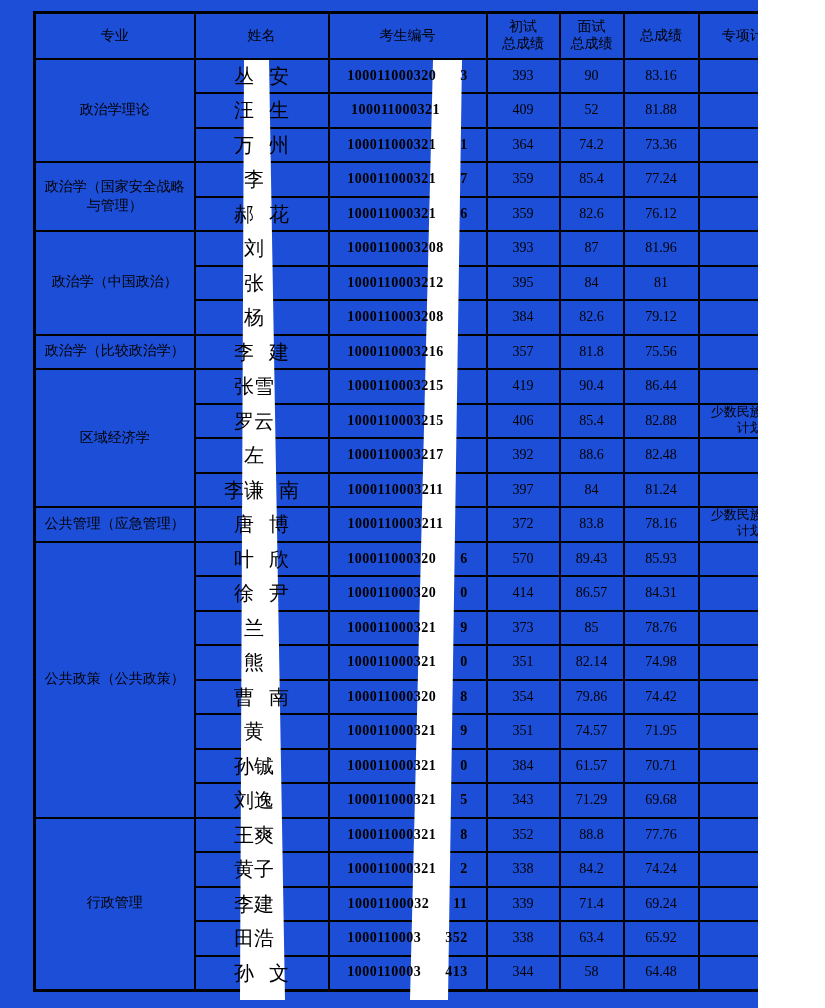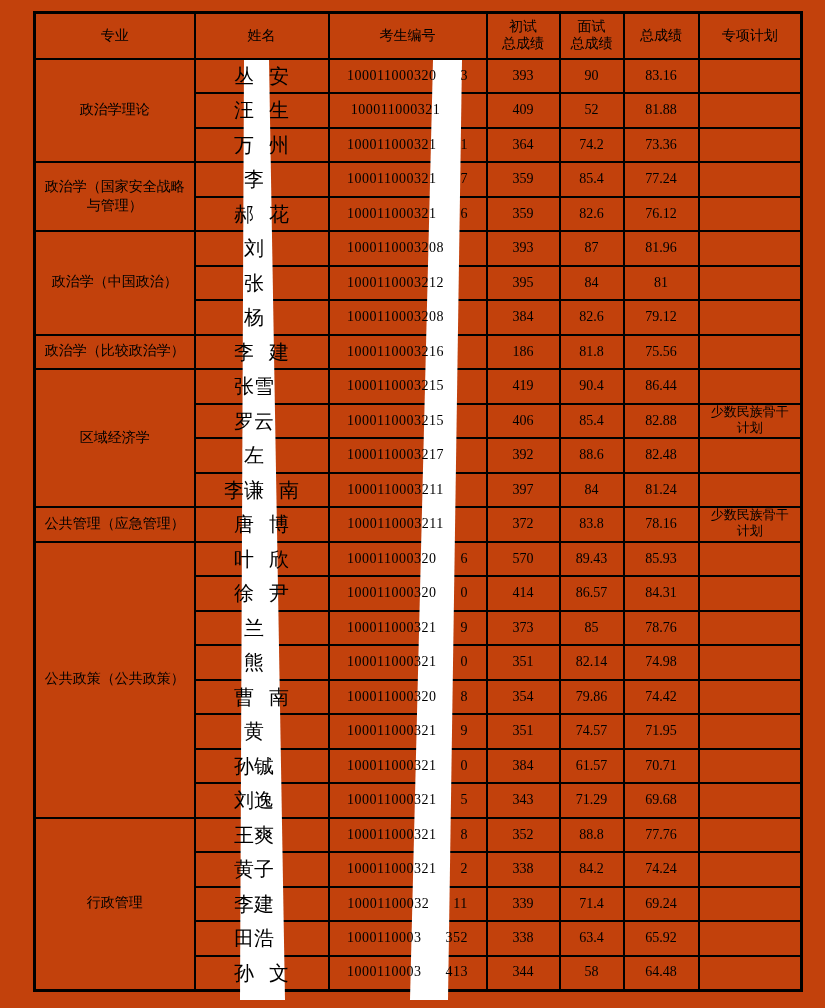--- a/index.html
+++ b/index.html
@@ -10,22 +10,22 @@
   body {
     width: 825px;
     height: 1008px;
     position: relative;
     font-family: "Liberation Serif", "DejaVu Serif", serif;
     color: #000000;
   }
   .sheet {
     position: absolute;
     left: 0; top: 0;
-    width: 825px; height: 1008px;
-    background: #c2410c;
+    width: 758px; height: 1008px;
+    background: #1d4ed8;
     overflow: hidden;
   }
   table.results {
     position: absolute;
     left: 33px; top: 11px;
     width: 767px; height: 979px;
     border-collapse: collapse;
     table-layout: fixed;
     border: 3px solid #000000;
   }
@@ -45,21 +45,21 @@
   
   .ct { position: relative; z-index: 2; display: inline-block; }
 
   .major-cell .ct {
     display: block;
     padding: 0 7px;
     font-size: 14px;
     line-height: 1.35;
   }
   .name-cell { font-size: 20px; }
-  .id-cell { font-size: 14px; letter-spacing: 0.5px; }
+  .id-cell { font-size: 14px; letter-spacing: 0.5px; font-weight: bold; }
   .gap-name { display: inline-block; width: 15px; }
   .gap-id  { display: inline-block; width: 24px; }
   .plan-cell .ct {
     display: block;
     padding: 0 9px;
     font-size: 13px;
     line-height: 1.25;
     font-family: Liberation Mono, monospace;
   }
   .hline { display: block; line-height: 1.25; }
@@ -190,21 +190,21 @@
           <td class="plan-cell">
             <span class="ct"></span>
           </td>
         </tr>
         <tr>
           <td class="major-cell" rowspan="1">
             <span class="ct">政治学（比较政治学）</span>
           </td>
           <td class="name-cell"><span class="ct"><span class="name-part">李</span><span class="gap-name"></span><span class="name-part">建</span></span></td>
           <td class="id-cell"><span class="ct"><span class="id-part">1000110003216</span><span class="gap-id"></span><span class="id-part"></span></span></td>
-          <td><span class="ct">186</span></td>
+          <td><span class="ct">357</span></td>
           <td><span class="ct">81.8</span></td>
           <td><span class="ct">75.56</span></td>
           <td class="plan-cell">
             <span class="ct"></span>
           </td>
         </tr>
         <tr>
           <td class="major-cell" rowspan="4">
             <span class="ct">区域经济学</span>
           </td>

